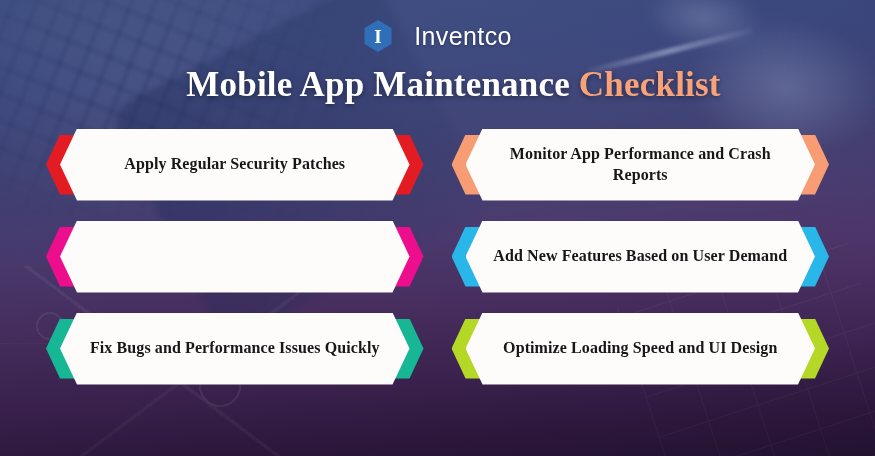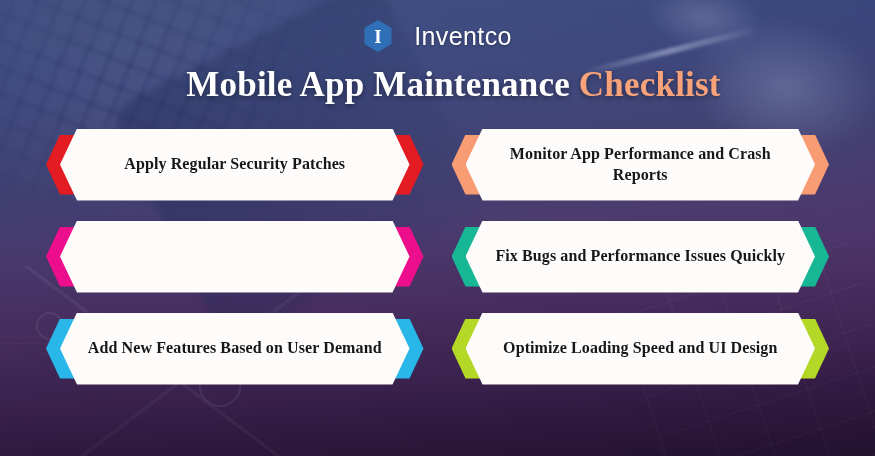--- a/index.html
+++ b/index.html
@@ -286,30 +286,30 @@
       <div class="card-accent"></div>
       <div class="card-plate"></div>
       <div class="card-label">Monitor App Performance and Crash Reports</div>
     </div>
 
     <div class="card" style="--accent: #ec0e8c;">
       <div class="card-accent"></div>
       <div class="card-plate"></div>
     </div>
 
+    <div class="card" style="--accent: #29b6e8;">
+      <div class="card-accent"></div>
+      <div class="card-plate"></div>
+      <div class="card-label">Add New Features Based on User Demand</div>
+    </div>
+
     <div class="card" style="--accent: #17b796;">
       <div class="card-accent"></div>
       <div class="card-plate"></div>
       <div class="card-label">Fix Bugs and Performance Issues Quickly</div>
-    </div>
-
-    <div class="card" style="--accent: #29b6e8;">
-      <div class="card-accent"></div>
-      <div class="card-plate"></div>
-      <div class="card-label">Add New Features Based on User Demand</div>
     </div>
 
     <div class="card" style="--accent: #b5d726;">
       <div class="card-accent"></div>
       <div class="card-plate"></div>
       <div class="card-label">Optimize Loading Speed and UI Design</div>
     </div>
 
   </div>
 </div>

